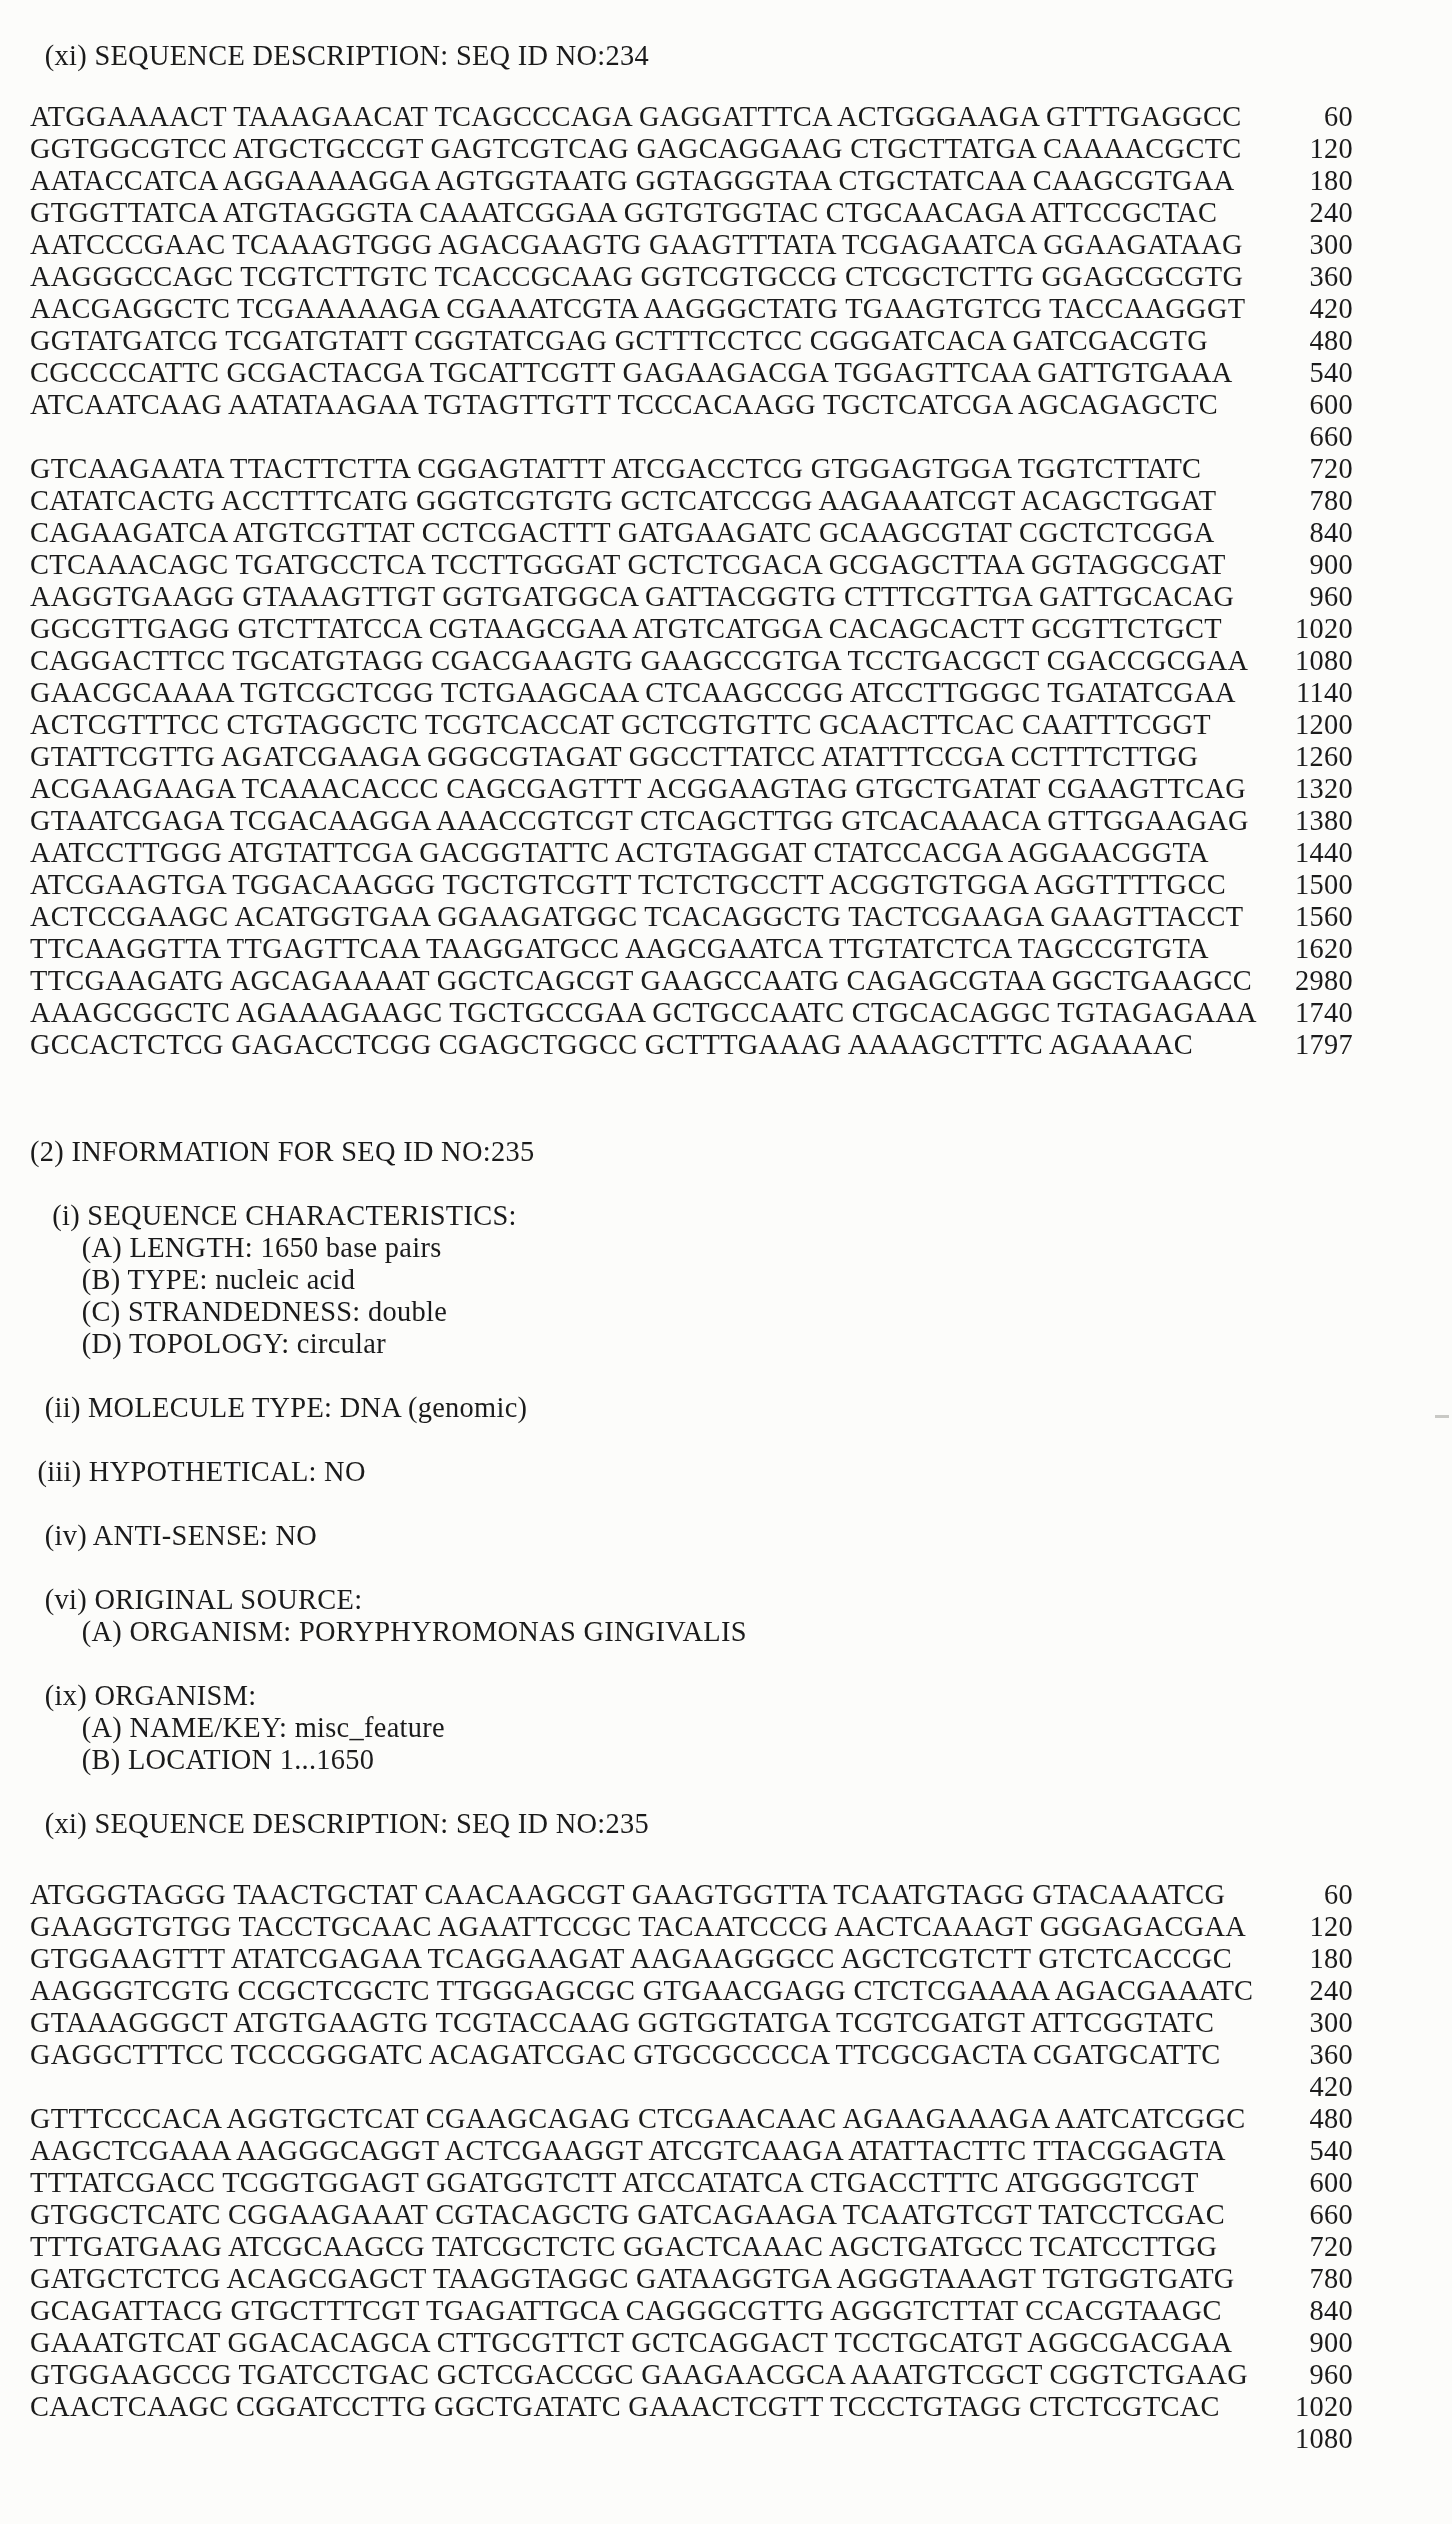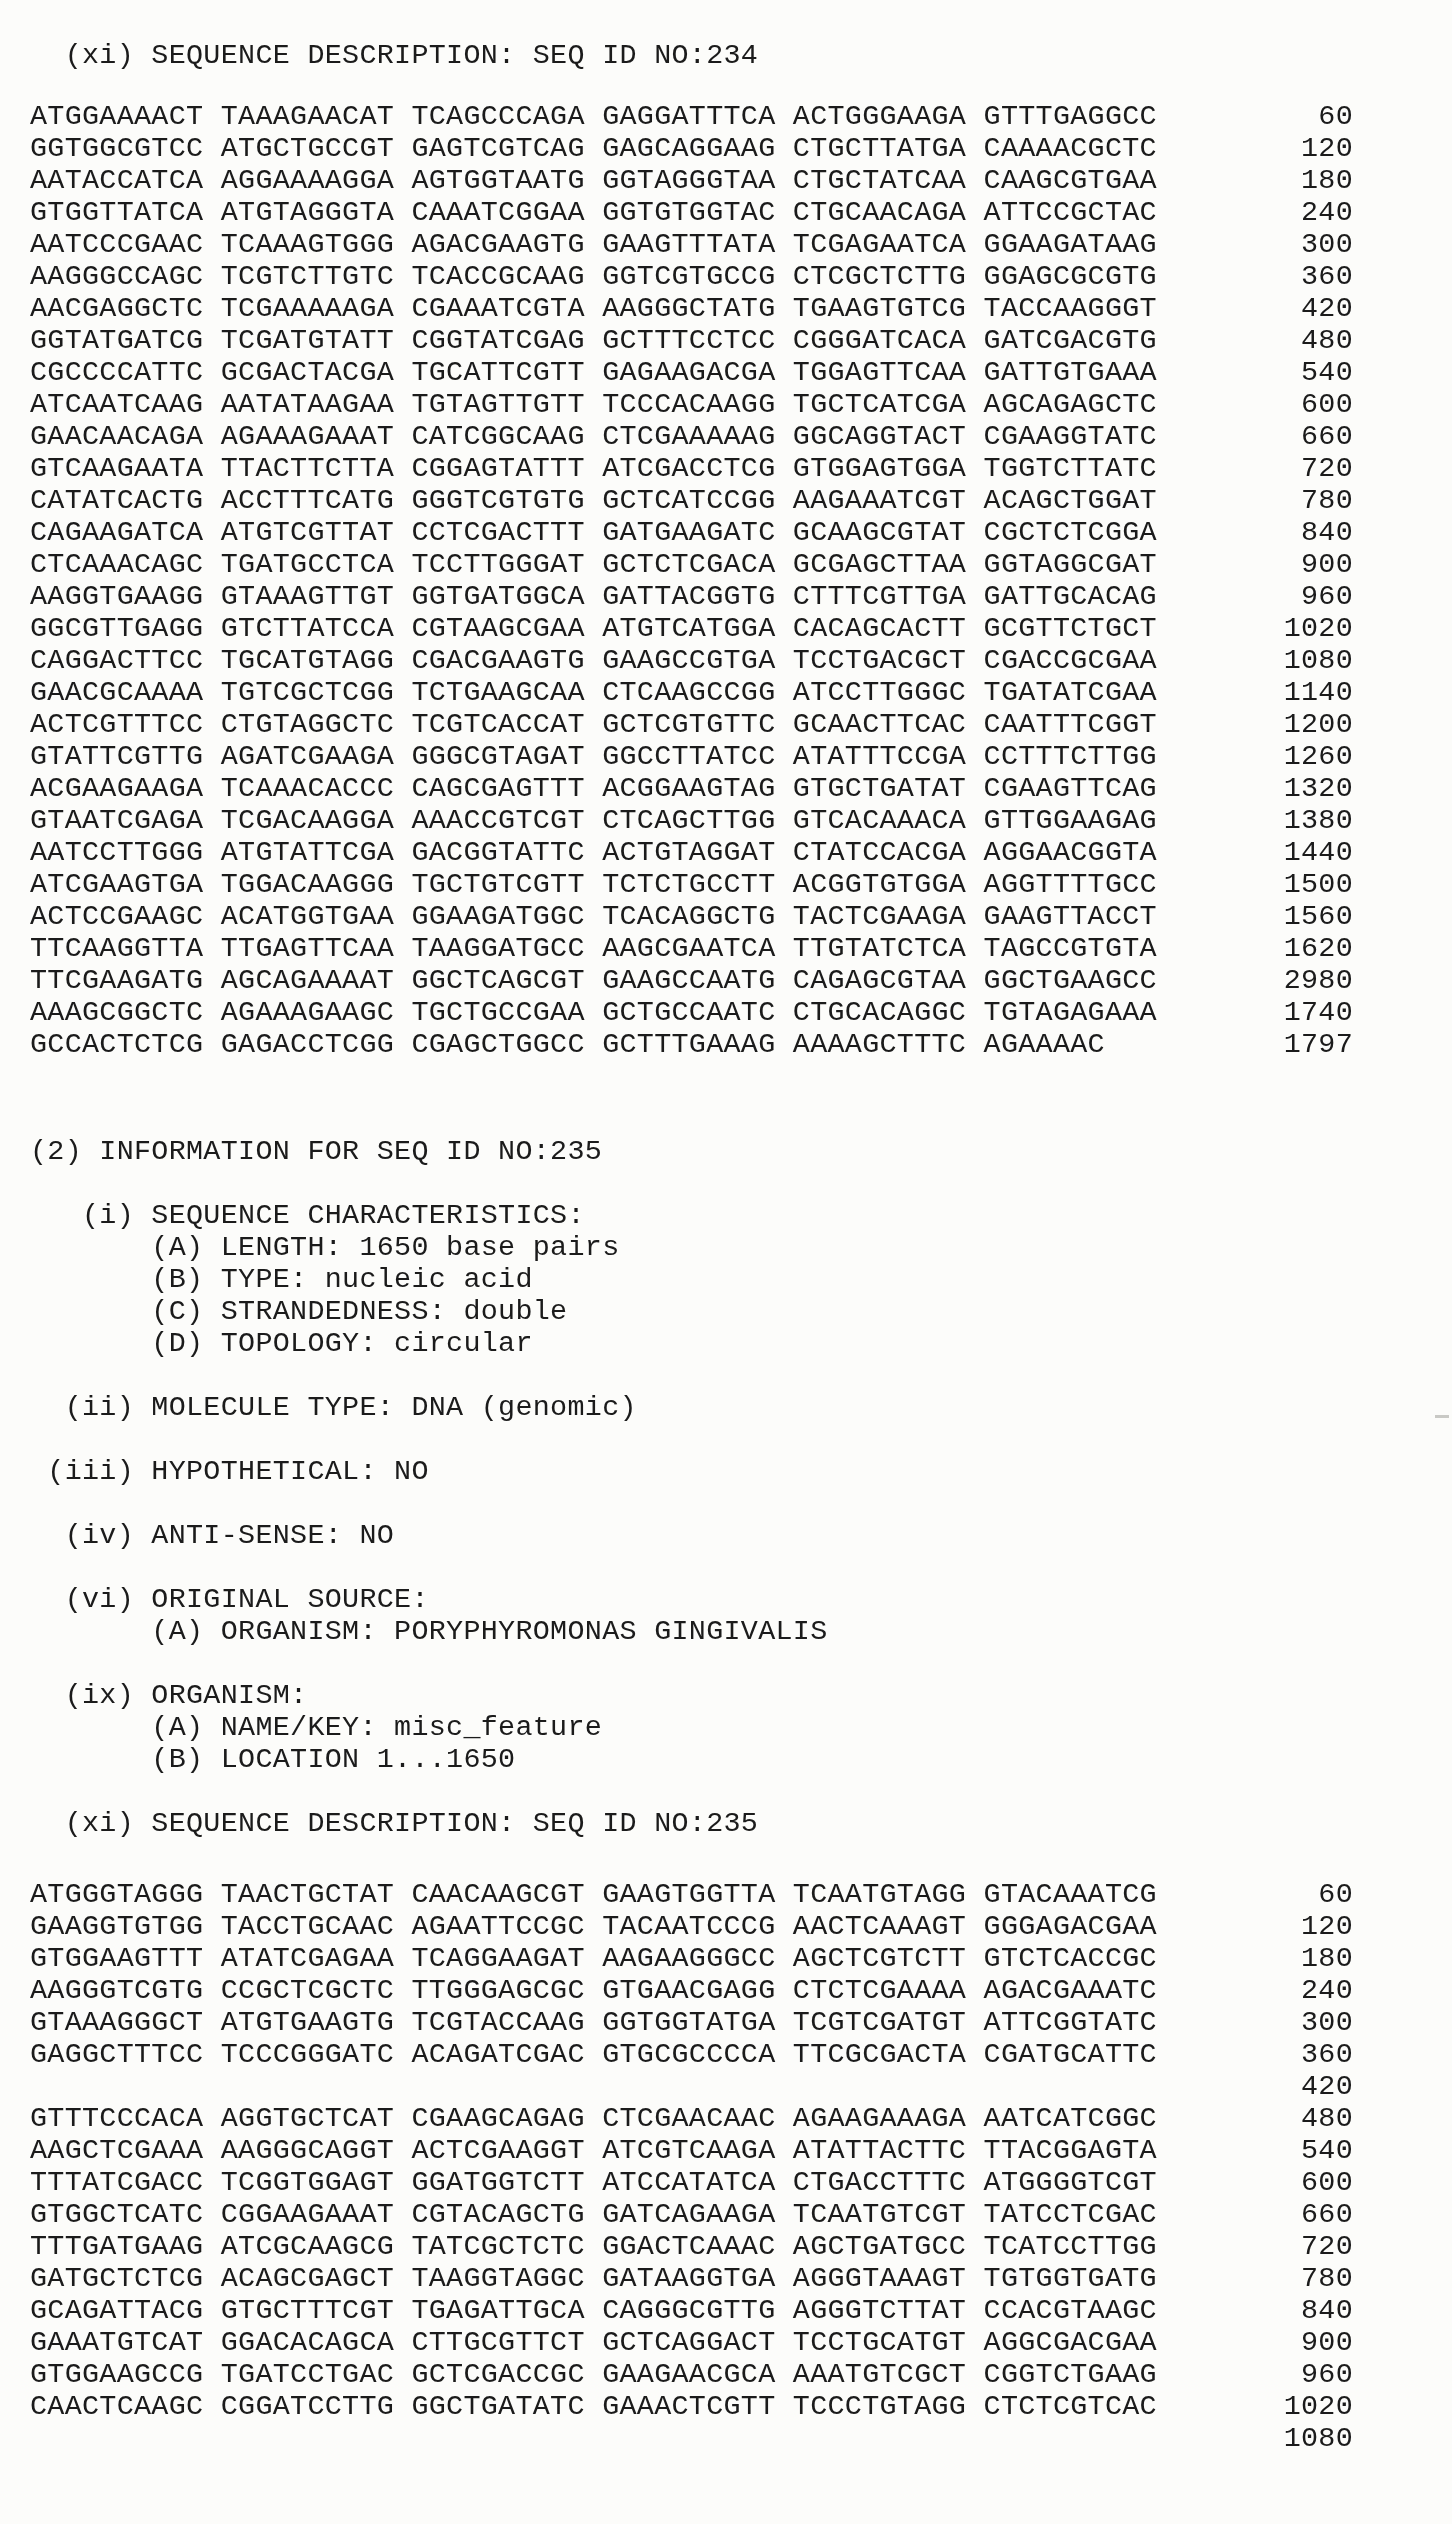--- a/index.html
+++ b/index.html
@@ -7,21 +7,21 @@
     padding: 0;
     background: #e9e9e7;
   }
   .page {
     position: relative;
     width: 1452px;
     height: 2525px;
     box-sizing: border-box;
     background: #fcfcfa;
     color: #1b1b1b;
-    font-family: Liberation Mono, monospace;
+    font-family: Liberation Serif, serif;
     font-size: 28.4px;
     letter-spacing: 0.3px;
     padding: 40px 99px 0 30px;
     overflow: hidden;
   }
   .line {
     height: 32px;
     line-height: 32px;
     white-space: pre;
   }
@@ -93,21 +93,20 @@
     </div>
       <div class="seq-row line">
       <span class="seq-text">CGCCCCATTC GCGACTACGA TGCATTCGTT GAGAAGACGA TGGAGTTCAA GATTGTGAAA</span>
       <span class="seq-num">540</span>
     </div>
       <div class="seq-row line">
       <span class="seq-text">ATCAATCAAG AATATAAGAA TGTAGTTGTT TCCCACAAGG TGCTCATCGA AGCAGAGCTC</span>
       <span class="seq-num">600</span>
     </div>
       <div class="seq-row line">
-      <span class="seq-text">GAACAACAGA AGAAAGAAAT CATCGGCAAG CTCGAAAAAG GGCAGGTACT CGAAGGTATC</span>
       <span class="seq-num">660</span>
     </div>
       <div class="seq-row line">
       <span class="seq-text">GTCAAGAATA TTACTTCTTA CGGAGTATTT ATCGACCTCG GTGGAGTGGA TGGTCTTATC</span>
       <span class="seq-num">720</span>
     </div>
       <div class="seq-row line">
       <span class="seq-text">CATATCACTG ACCTTTCATG GGGTCGTGTG GCTCATCCGG AAGAAATCGT ACAGCTGGAT</span>
       <span class="seq-num">780</span>
     </div>

